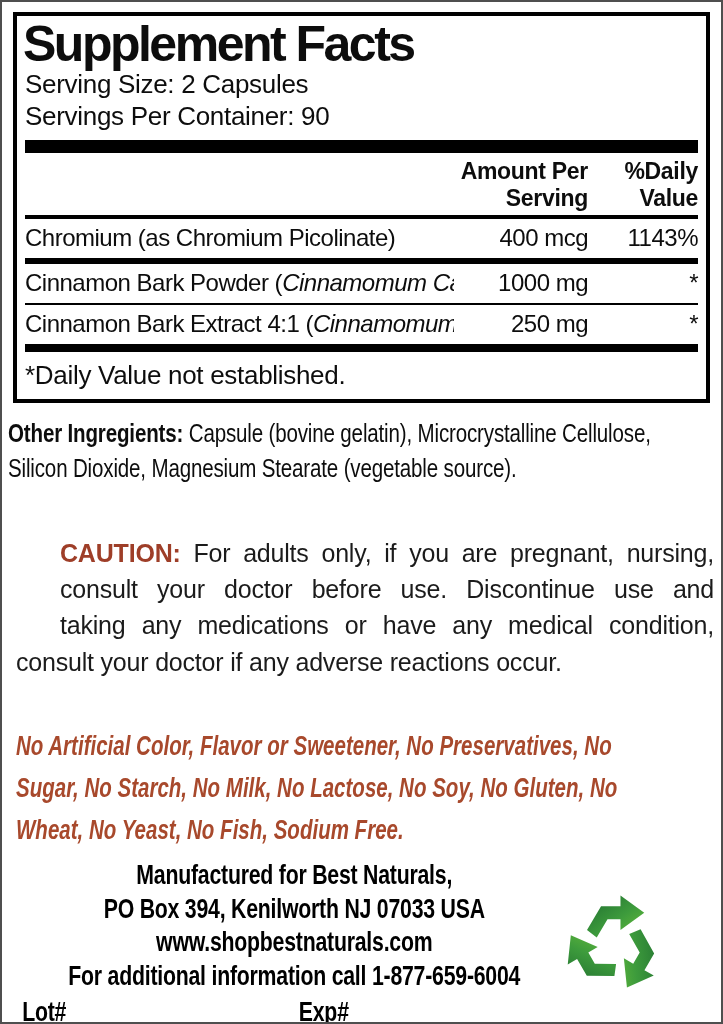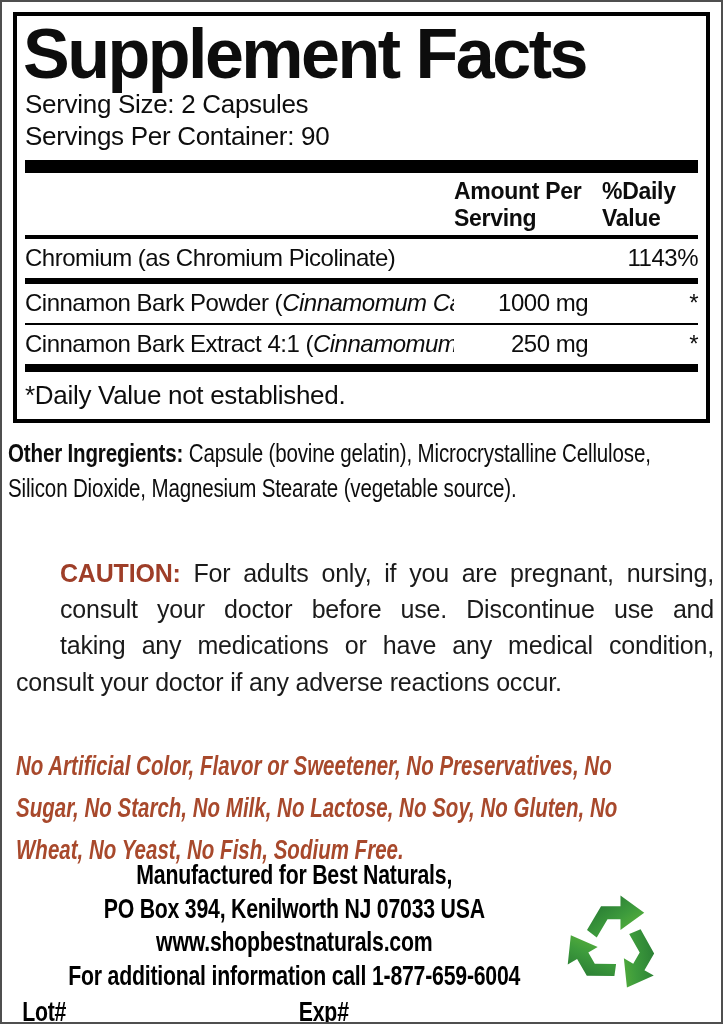--- a/index.html
+++ b/index.html
@@ -3,25 +3,25 @@
 <meta charset="utf-8">
 <style>
   html,body{margin:0;padding:0;background:#fff;}
   .label{
     position:relative; width:723px; height:1024px; box-sizing:border-box;
     border:2px solid #4f4f4f; background:#ffffff; overflow:hidden;
     font-family:"Liberation Sans", sans-serif; color:#0d0d0d;
   }
   
   .sf-box{margin:10px 11px 0 11px; border:4px solid #000; padding:3px 8px 8px 8px; box-sizing:border-box; background:#fff;}
-  .sf-title{font-size:70px; font-weight:bold; letter-spacing:-2.5px; line-height:1.0; white-space:nowrap; margin-left:-2px;}
+  .sf-title{font-size:50px; font-weight:bold; letter-spacing:-2.5px; line-height:1.0; white-space:nowrap; margin-left:-2px;}
   .sf-serving{font-size:26px; line-height:1.22; letter-spacing:-0.3px;}
   .bar-xl{height:13px; background:#000; margin-top:8px;}
   .sf-header{display:flex; justify-content:flex-end; padding:5px 0 4px 0;}
-  .colh{font-weight:bold; font-size:23px; line-height:1.15; text-align:left; letter-spacing:-0.3px;}
+  .colh{font-weight:bold; font-size:23px; line-height:1.15; text-align:right; letter-spacing:-0.3px;}
   .colh-amount{width:134px;}
   .colh-dv{width:96px; margin-left:14px;}
   .rule-4{height:4px; background:#000;}
   .rule-6{height:6px; background:#000;}
   .rule-2{height:2px; background:#000;}
   .rule-8{height:8px; background:#000;}
   .nrow{display:flex; align-items:baseline; font-size:24px; letter-spacing:-0.5px; padding:5px 0 6px 0; white-space:nowrap;}
   .nrow .name{flex:1; overflow:hidden;}
   .nrow .amt{width:134px; text-align:right;}
   .nrow .dv{width:96px; margin-left:14px; text-align:right;}
@@ -70,20 +70,21 @@
       <div class="colh colh-dv">
         <div>%Daily</div>
         <div>Value</div>
       </div>
     </div>
 
     <div class="rule-4"></div>
 
     <div class="nrow">
       <span class="name"><span>Chromium (as Chromium Picolinate)</span><i></i><span></span></span>
+      <span class="amt">400 mcg</span>
       <span class="dv">1143%</span>
     </div>
 
     <div class="rule-6"></div>
 
     <div class="nrow">
       <span class="name"><span>Cinnamon Bark Powder (</span><i>Cinnamomum Cassia</i></span>
       <span class="amt">1000 mg</span>
       <span class="dv">*</span>
     </div>

